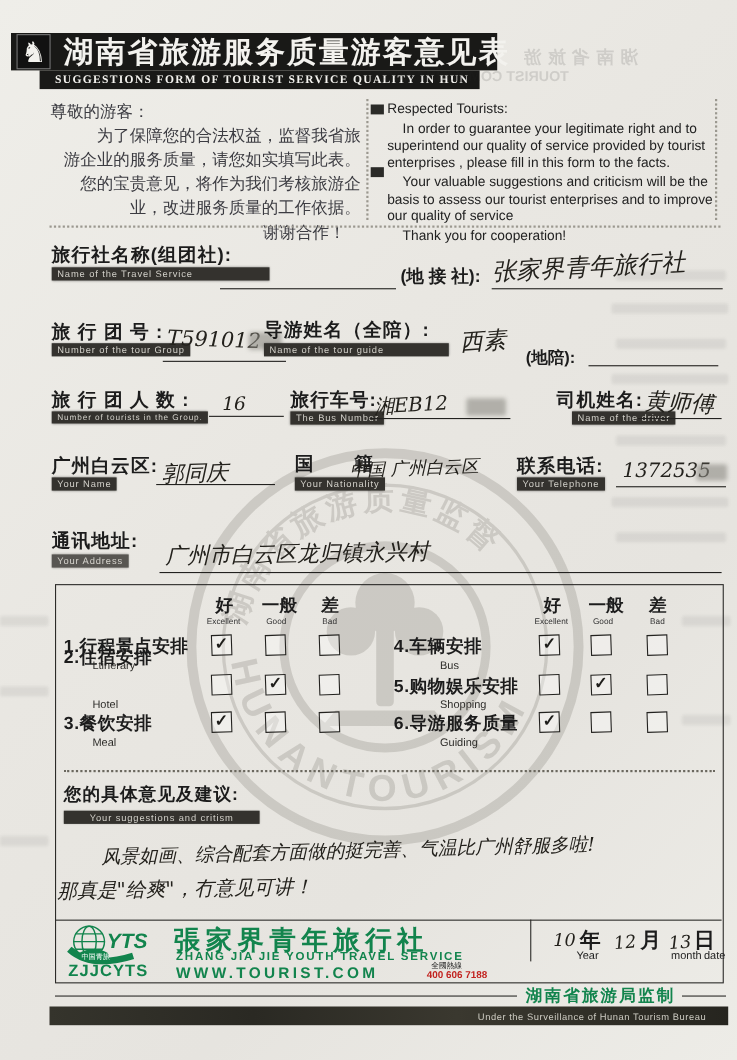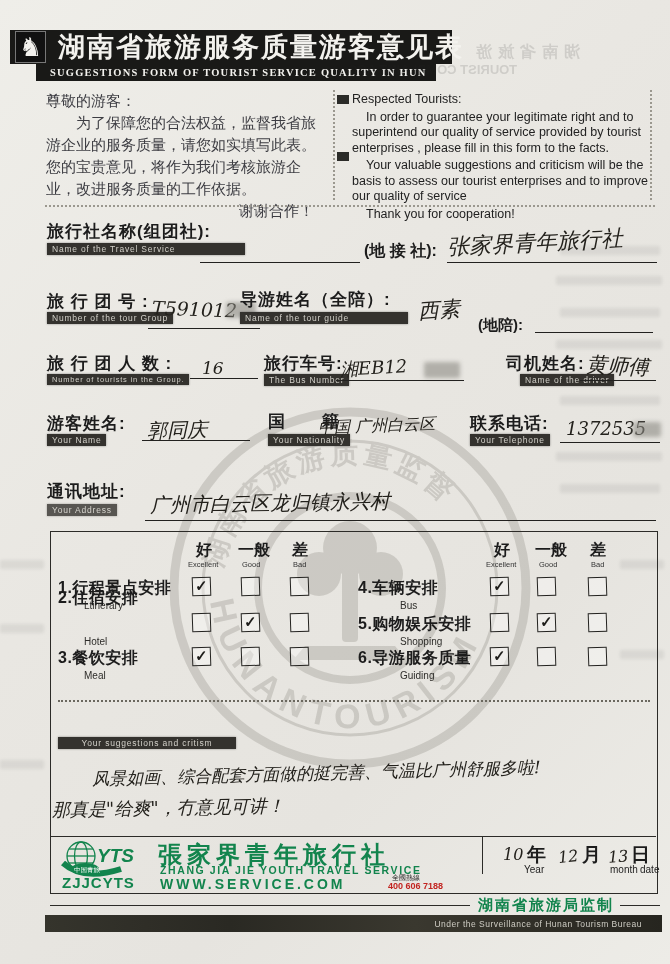--- a/index.html
+++ b/index.html
@@ -101,21 +101,21 @@
     <span class="abs title-cn" style="left:48px;top:0;">湖南省旅游服务质量游客意见表</span>
   </div>
   <div class="abs band" style="left:36px;top:64px;width:400px;height:17px;">
     <span class="abs title-en" style="left:14px;top:0;">SUGGESTIONS FORM OF TOURIST SERVICE QUALITY IN HUN</span>
   </div>
   <span class="abs mirror" style="left:470px;top:42px;font-size:16px;letter-spacing:6px;">湖南省旅游</span>
   <span class="abs mirror" style="left:348px;top:62px;font-size:13px;">TOURIST COMPLAINT ACC</span>
 
   <div class="abs cnhand" style="left:46px;top:90px;width:282px;font-size:15px;line-height:22px;">
     <div>尊敬的游客：</div>
-    <div style="text-indent:2em;">为了保障您的合法权益，监督我省旅游企业的服务质量，请您如实填写此表。您的宝贵意见，将作为我们考核旅游企业，改进服务质量的工作依据。</div>
+    <div style="text-indent:2em;text-align:right;">为了保障您的合法权益，监督我省旅游企业的服务质量，请您如实填写此表。您的宝贵意见，将作为我们考核旅游企业，改进服务质量的工作依据。</div>
     <div style="text-align:right;padding-right:14px;">谢谢合作！</div>
   </div>
   <div class="abs dotted-v" style="left:333px;top:90px;height:110px;"></div>
   <div class="abs dotted-v" style="left:650px;top:90px;height:110px;"></div>
   <div class="abs bullet" style="left:337px;top:95px;"></div>
   <div class="abs bullet" style="left:337px;top:152px;"></div>
   <div class="abs intro-en" style="left:352px;top:92px;width:306px;">
     <p class="t">Respected Tourists:</p>
     <p>In order to guarantee your legitimate right and to superintend our quality of service provided by tourist enterprises , please fill in this form to the facts.</p>
     <p>Your valuable suggestions and criticism will be the basis to assess our tourist enterprises and to improve our quality of service</p>
@@ -148,21 +148,21 @@
   <span class="abs lbl" style="left:264px;top:352px;">旅行车号:</span>
   <span class="abs enbox" style="left:264px;top:374px;">The Bus Number</span>
   <span class="abs hand" style="left:340px;top:356px;font-size:18px;transform:rotate(-3deg);">湘EB12</span>
   <div class="abs blur-redact" style="left:424px;top:362px;width:36px;height:16px;"></div>
   <div class="abs uline" style="left:336px;top:380px;width:128px;"></div>
   <span class="abs lbl" style="left:506px;top:352px;">司机姓名:</span>
   <span class="abs enbox" style="left:506px;top:374px;margin-left:14px;">Name of the driver</span>
   <span class="abs hand" style="left:586px;top:352px;font-size:21px;transform:rotate(3deg);">黄师傅</span>
   <div class="abs uline" style="left:580px;top:380px;width:76px;"></div>
 
-  <span class="abs lbl" style="left:47px;top:412px;">游客姓名:</span>
+  <span class="abs lbl" style="left:47px;top:412px;">广州白云区:</span>
   <span class="abs enbox" style="left:47px;top:434px;">Your Name</span>
   <span class="abs hand" style="left:147px;top:417px;font-size:20px;transform:rotate(-2deg);">郭同庆</span>
   <div class="abs uline" style="left:142px;top:440px;width:108px;"></div>
   <span class="abs lbl" style="left:268px;top:410px;">国　　籍</span>
   <span class="abs enbox" style="left:268px;top:434px;">Your Nationality</span>
   <span class="abs hand" style="left:318px;top:416px;font-size:16px;transform:rotate(-2deg);">中国 广州白云区</span>
   <span class="abs lbl" style="left:470px;top:412px;">联系电话:</span>
   <span class="abs enbox" style="left:470px;top:434px;">Your Telephone</span>
   <span class="abs hand" style="left:566px;top:418px;font-size:18px;">1372535</span>
   <div class="abs blur-redact" style="left:633px;top:422px;width:28px;height:15px;"></div>
@@ -220,20 +220,21 @@
   <div class="abs cb" style="left:588px;top:613px;"></div>
 
   <span class="abs item" style="left:358px;top:648px;">6.导游服务质量</span>
   <span class="abs item-en" style="left:400px;top:670px;">Guiding</span>
   <div class="abs cb" style="left:490px;top:647px;">✓</div>
   <div class="abs cb" style="left:537px;top:647px;"></div>
   <div class="abs cb" style="left:588px;top:647px;"></div>
 
   <div class="abs dotted-h" style="left:58px;top:700px;width:592px;border-color:#6b685f;"></div>
 
+  <span class="abs lbl" style="left:58px;top:712px;font-size:16px;">您的具体意见及建议:</span>
   <span class="abs enbox" style="left:58px;top:737px;width:168px;text-align:center;">Your suggestions and critism</span>
   <span class="abs hand" style="left:92px;top:762px;font-size:17px;transform:rotate(-1.5deg);">风景如画、综合配套方面做的挺完善、气温比广州舒服多啦!</span>
   <span class="abs hand" style="left:52px;top:796px;font-size:18px;transform:rotate(-1deg);">那真是"给爽"，冇意见可讲！</span>
 
   <div class="abs hline" style="left:50px;top:836px;width:606px;"></div>
   <div class="abs" style="left:482px;top:836px;width:0;height:38px;border-left:1.4px solid #2c2b28;"></div>
 
   <svg class="abs" style="left:55px;top:839px;" width="100" height="38" viewBox="0 0 100 38">
     <g stroke="#12844d" fill="none" stroke-width="1.3">
       <circle cx="26" cy="17" r="14"></circle>
@@ -244,21 +245,21 @@
     </g>
     <path d="M8 24 q20 18 58 6" stroke="#12844d" stroke-width="6" fill="none"></path>
     <text x="42" y="23" font-size="19" font-weight="bold" font-style="italic" fill="#12844d">YTS</text>
     <ellipse cx="30" cy="30" rx="14" ry="6" fill="#12844d"></ellipse>
     <text x="19" y="33" font-size="6.5" fill="#ffffff">中国青旅</text>
   </svg>
   <span class="abs green" style="left:62px;top:874px;font-size:15px;font-weight:bold;letter-spacing:1px;">ZJJCYTS</span>
 
   <span class="abs green agency-cn" style="left:158px;top:839px;">張家界青年旅行社</span>
   <span class="abs green agency-en" style="left:160px;top:864px;">ZHANG JIA JIE YOUTH TRAVEL SERVICE</span>
-  <span class="abs green web" style="left:160px;top:876px;">WWW.SERVICE.COM</span>
+  <span class="abs green web" style="left:160px;top:876px;">WWW.TOURIST.COM</span>
   <span class="abs hot-l" style="left:392px;top:873px;">全國熱線</span>
   <span class="abs hot-n" style="left:388px;top:881px;">400 606 7188</span>
 
   <span class="abs hand" style="left:503px;top:845px;font-size:16px;">10</span>
   <span class="abs date-cn" style="left:527px;top:842px;">年</span>
   <span class="abs hand" style="left:558px;top:847px;font-size:16px;transform:rotate(-6deg);">12</span>
   <span class="abs date-cn" style="left:582px;top:842px;">月</span>
   <span class="abs hand" style="left:608px;top:847px;font-size:16px;transform:rotate(-4deg);">13</span>
   <span class="abs date-cn" style="left:631px;top:842px;">日</span>
   <span class="abs date-en" style="left:524px;top:864px;">Year</span>

